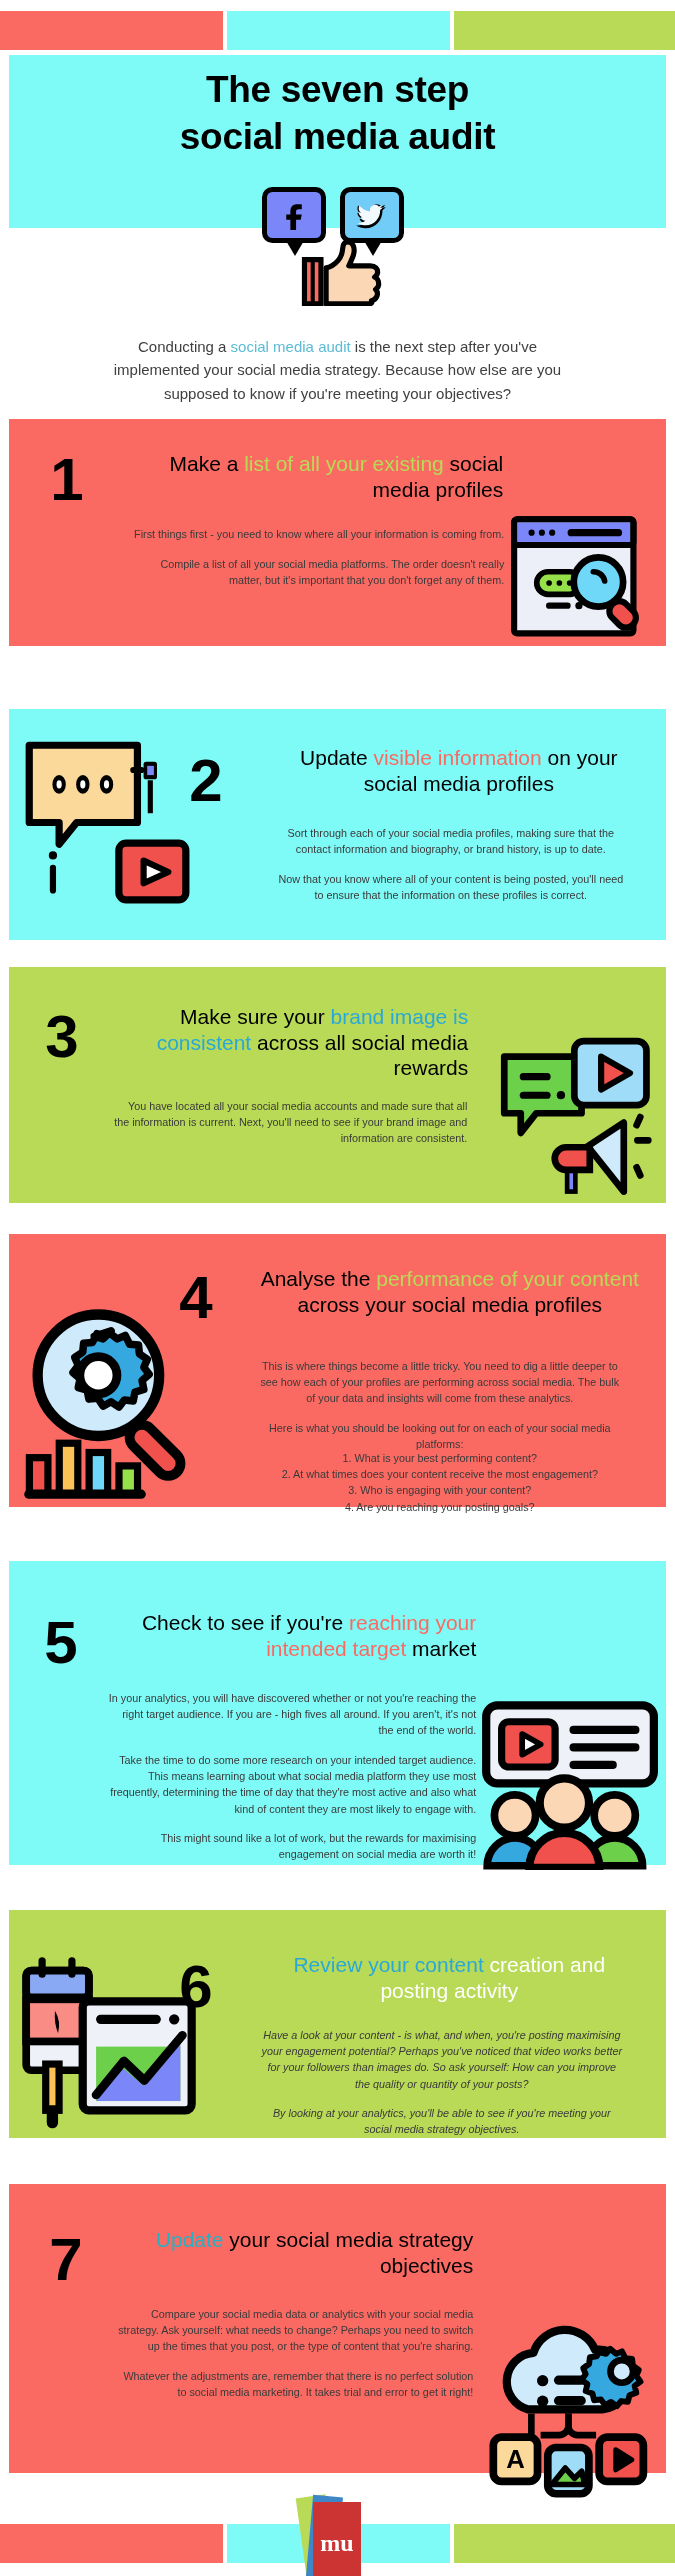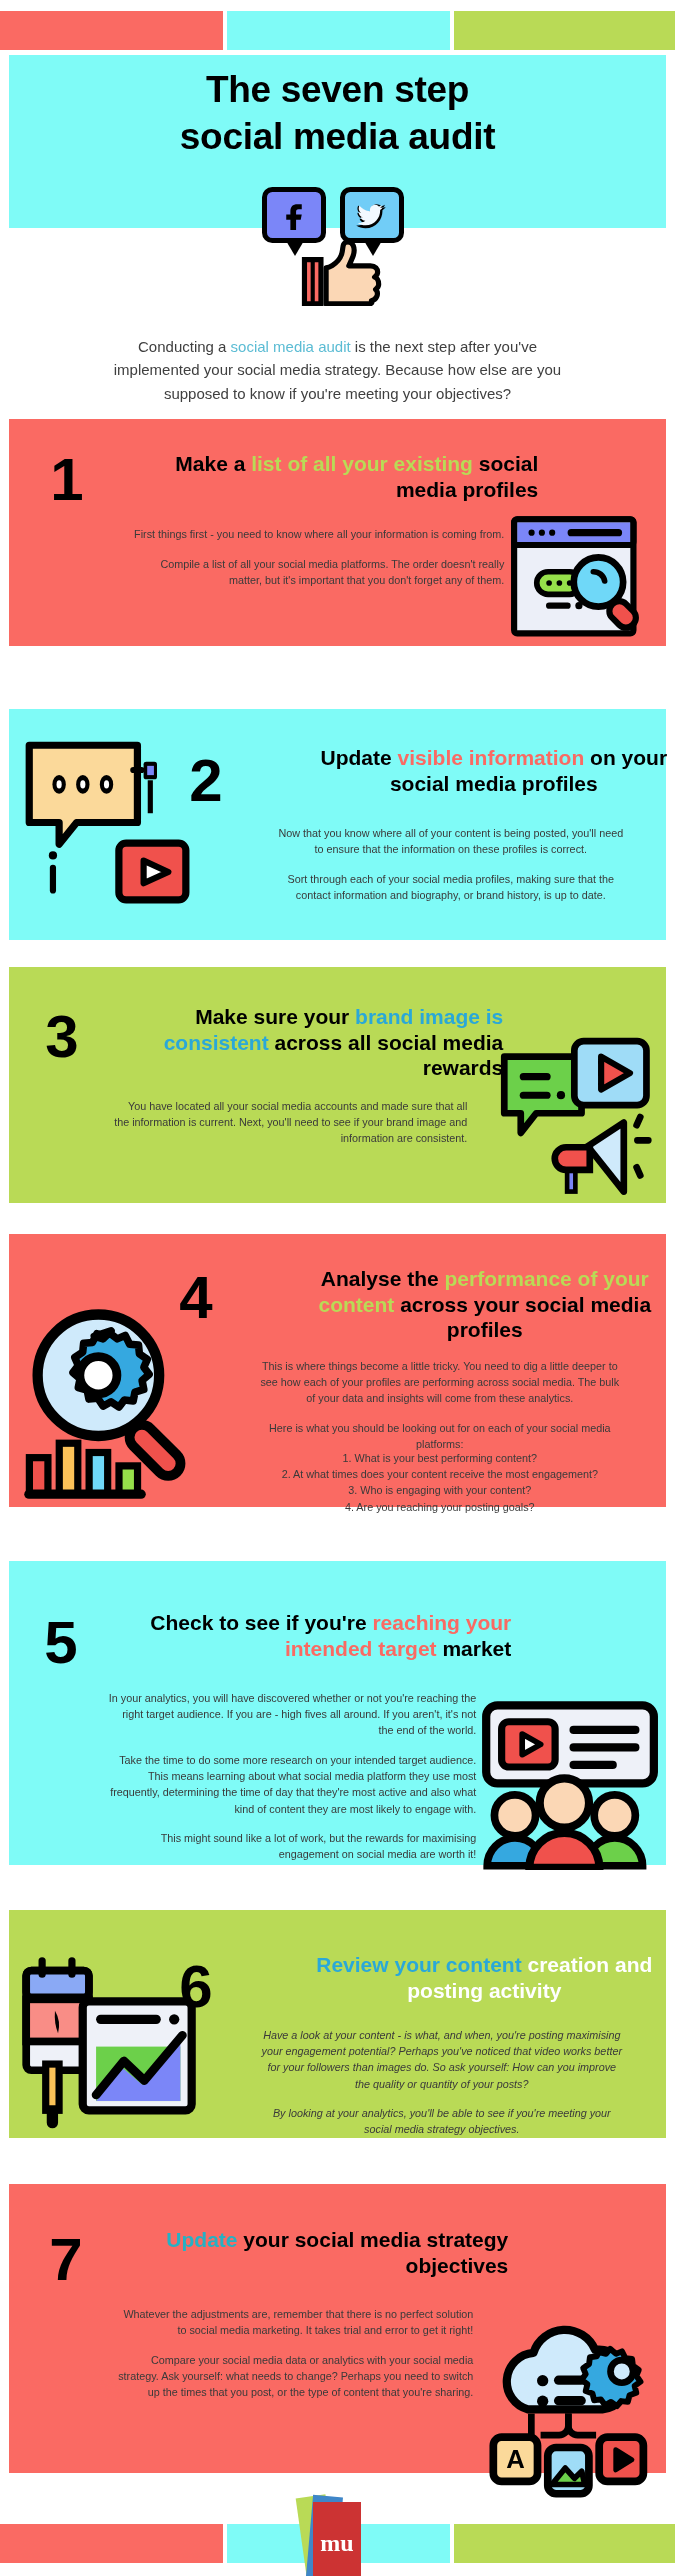--- a/index.html
+++ b/index.html
@@ -67,23 +67,22 @@
   .step-inner { position: relative; width: 100%; height: 100%; }
   .bg-red   { background: #fa6a63; }
   .bg-cyan  { background: #7ffbf7; }
   .bg-green { background: #b9da56; }
 
   .num {
     position: absolute; font-size: 60px; font-weight: bold; color: #000;
     line-height: 1;
   }
   .title {
-    position: absolute; font-size: 21px; font-weight: bold; line-height: 1.22;
+    position: absolute; font-size: 21px; font-weight: normal; line-height: 1.22;
     color: #000;
-    margin-left: 35px;
   }
   .body-txt {
     position: absolute; font-size: 10.8px; line-height: 1.5; color: #3a3a3a;
   }
   .body-txt p { margin-bottom: 13.4px; }
   .body-txt p:last-child { margin-bottom: 0; }
   .ta-r { text-align: right; }
   .ta-l { text-align: center; }
   .list-q { list-style: none; }
   .list-q li { line-height: 1.5; }
@@ -185,22 +184,22 @@
   </svg>
 </div>
 
 <div class="step bg-cyan" style="top:709px; height:231px;">
   <div class="step-inner">
     <div class="num" style="left:180px; top:42px;">2</div>
     <div class="title ta-l" style="left:264px; top:36px; width:371px;">
       <span>Update </span><span class="hl-red">visible information</span><span> on your social media profiles</span>
     </div>
     <div class="body-txt ta-l" style="left:264px; top:116px; width:355px;">
+      <p>Sort through each of your social media profiles, making sure that the contact information and biography, or brand history, is up to date.</p>
       <p>Now that you know where all of your content is being posted, you'll need to ensure that the information on these profiles is correct.</p>
-      <p>Sort through each of your social media profiles, making sure that the contact information and biography, or brand history, is up to date.</p>
     </div>
   </div>
 </div>
 
 <div class="illus" style="left:20.6px; top:737px; width:170px; height:170px;">
   <svg width="170" height="170" viewBox="0 0 330 330">
     <path d="M16 16 h210 v150 h-118 l-34 42 v-42 h-58 z" fill="#fbd99a" stroke="#000" stroke-width="14" stroke-linejoin="round"></path>
     <ellipse cx="74" cy="92" rx="13" ry="18" fill="#000"></ellipse>
       <ellipse cx="74" cy="92" rx="5" ry="8" fill="#fff"></ellipse>
     <ellipse cx="120" cy="92" rx="13" ry="18" fill="#000"></ellipse>
@@ -345,22 +344,22 @@
   </svg>
 </div>
 
 <div class="step bg-red" style="top:2184px; height:289px;">
   <div class="step-inner">
     <div class="num" style="left:40px; top:46px;">7</div>
     <div class="title ta-r" style="left:103px; top:43px; width:361px;">
       <span class="hl-teal">Update</span><span> your social media strategy objectives</span>
     </div>
     <div class="body-txt ta-r" style="left:103px; top:122px; width:361px;">
+      <p>Compare your social media data or analytics with your social media strategy. Ask yourself: what needs to change? Perhaps you need to switch up the times that you post, or the type of content that you're sharing.</p>
       <p>Whatever the adjustments are, remember that there is no perfect solution to social media marketing. It takes trial and error to get it right!</p>
-      <p>Compare your social media data or analytics with your social media strategy. Ask yourself: what needs to change? Perhaps you need to switch up the times that you post, or the type of content that you're sharing.</p>
     </div>
   </div>
 </div>
 
 <div class="illus" style="left:484px; top:2318px; width:180px; height:185px;">
   <svg width="180" height="185" viewBox="0 0 350 360">
     <path d="M86 178 a56 56 0 0 1 10 -110 a64 64 0 0 1 120 -6 a52 52 0 0 1 14 116 z" fill="#cfeafb" stroke="#000" stroke-width="16" stroke-linejoin="round"></path>
     <circle cx="114" cy="122" r="11" fill="#000"></circle>
     <rect x="136" y="112" width="62" height="18" rx="9" fill="#000"></rect>
     <circle cx="114" cy="162" r="11" fill="#000"></circle>

